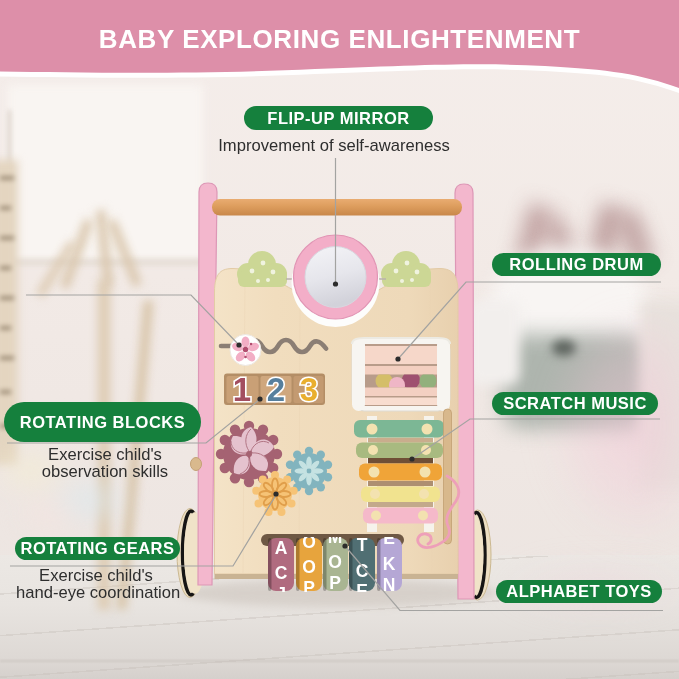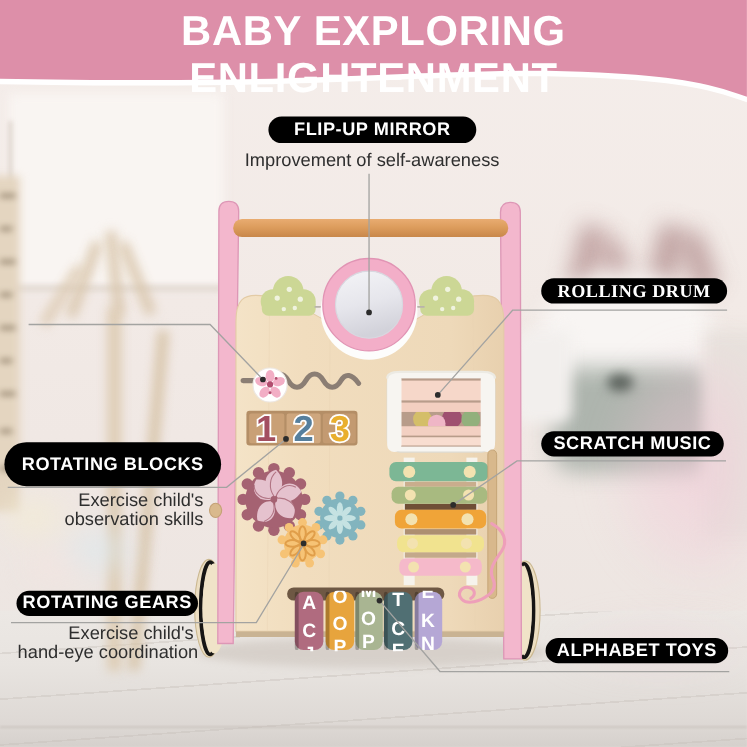--- a/index.html
+++ b/index.html
@@ -1,23 +1,23 @@
 <!DOCTYPE html>
 <html><head>
 <meta charset="utf-8">
 <style>
   html,body{margin:0;padding:0;}
   #stage{position:relative;width:679px;height:679px;overflow:hidden;
     font-family:"Liberation Sans",sans-serif;background:#f2ebe7;}
   .abs{position:absolute;}
-  .pill{position:absolute;background:#000000;color:#fff;font-weight:bold;
+  .pill{position:absolute;background:#15803d;color:#fff;font-weight:bold;
     border-radius:999px;display:flex;align-items:center;justify-content:center;
     font-size:16.5px;letter-spacing:0.5px;white-space:nowrap;}
   .desc{position:absolute;color:#2e2e2e;font-size:16.6px;line-height:16.8px;
-    text-align:right;white-space:nowrap;}
+    text-align:center;white-space:nowrap;}
 </style>
 </head>
 <body>
 <div id="stage">
 
   <div class="abs" style="left:0;top:0;width:679px;height:610px;
     background:linear-gradient(180deg,#f5eeeb 0%,#f2eae6 45%,#efe7e3 75%,#ece5e1 100%);"></div>
 
   <div class="abs" style="left:0;top:555px;width:679px;height:124px;
     background:linear-gradient(180deg,#ece8e4 0%,#e8e4e0 40%,#ddd8d4 85%,#d5d0cc 100%);"></div>
@@ -399,31 +399,31 @@
 
       <circle cx="412" cy="459" r="2.6"></circle>
 
       <circle cx="345" cy="546" r="2.6"></circle>
     </g>
 
     <path d="M0,0 H679 V93 C640,79 610,74.5 545,71 C480,67.5 420,70 300,74.8 C180,79.6 80,77.5 0,76.5 Z" fill="#ffffff"></path>
     <path d="M0,0 H679 V88 C640,74 610,69.5 545,66 C480,62.5 420,65 300,69.8 C180,74.6 80,72.5 0,71.5 Z" fill="#dd8fa9"></path>
   </svg>
 
-  <div class="abs" style="left:0;top:8px;width:679px;text-align:center;color:#fff;
-    font-weight:bold;font-size:38px;letter-spacing:0.6px;">BABY EXPLORING ENLIGHTENMENT</div>
+  <div class="abs" style="left:0;top:24px;width:679px;text-align:center;color:#fff;
+    font-weight:bold;font-size:26px;letter-spacing:0.6px;">BABY EXPLORING ENLIGHTENMENT</div>
 
   <div class="pill" style="left:244px;top:106px;width:189px;height:24px;">FLIP-UP MIRROR</div>
 
 
   <div class="pill" style="left:4px;top:402px;width:197px;height:40px;">ROTATING BLOCKS</div>
 
   <div class="pill" style="left:15px;top:537px;width:165px;height:23px;">ROTATING GEARS</div>
 
-  <div class="pill" style="left:492px;top:253px;width:169px;height:23px;font-family:Liberation Serif, serif;">ROLLING DRUM</div>
+  <div class="pill" style="left:492px;top:253px;width:169px;height:23px;">ROLLING DRUM</div>
 
   <div class="pill" style="left:496px;top:580px;width:166px;height:23px;">ALPHABET TOYS</div>
 
   <div class="pill" style="left:492px;top:392px;width:166px;height:23px;">SCRATCH MUSIC</div>
 
   <div class="desc" style="left:214px;top:138px;width:240px;">Improvement of self-awareness</div>
 
 
   <div class="desc" style="left:25px;top:447px;width:160px;">Exercise child's<br>observation skills</div>
 

